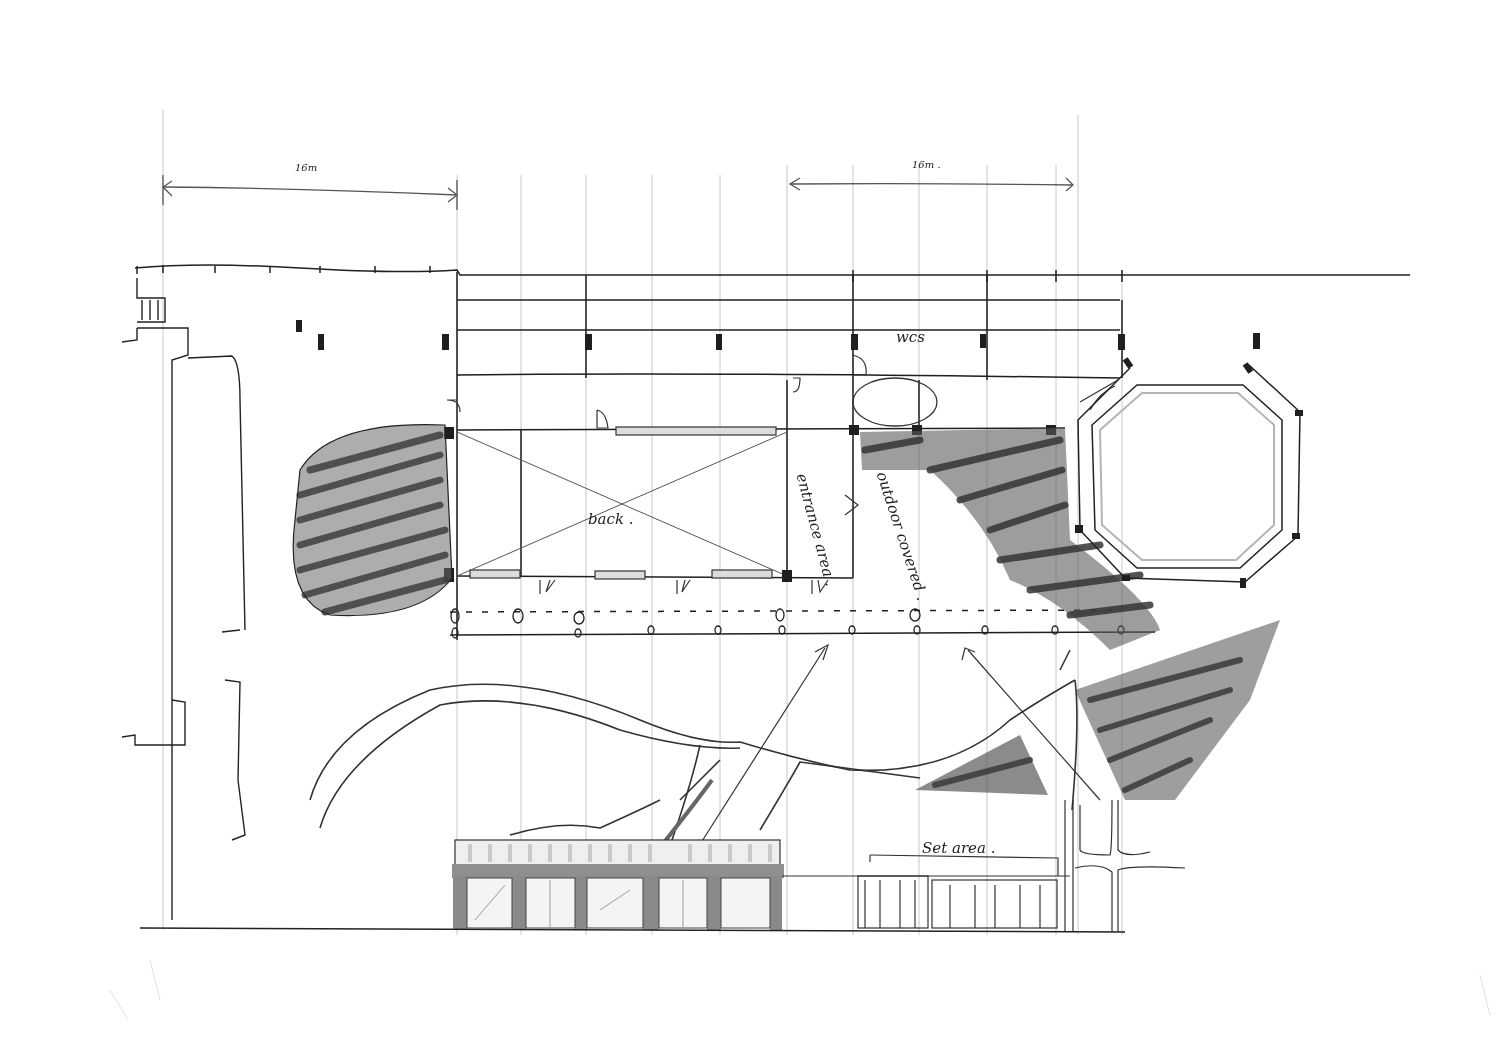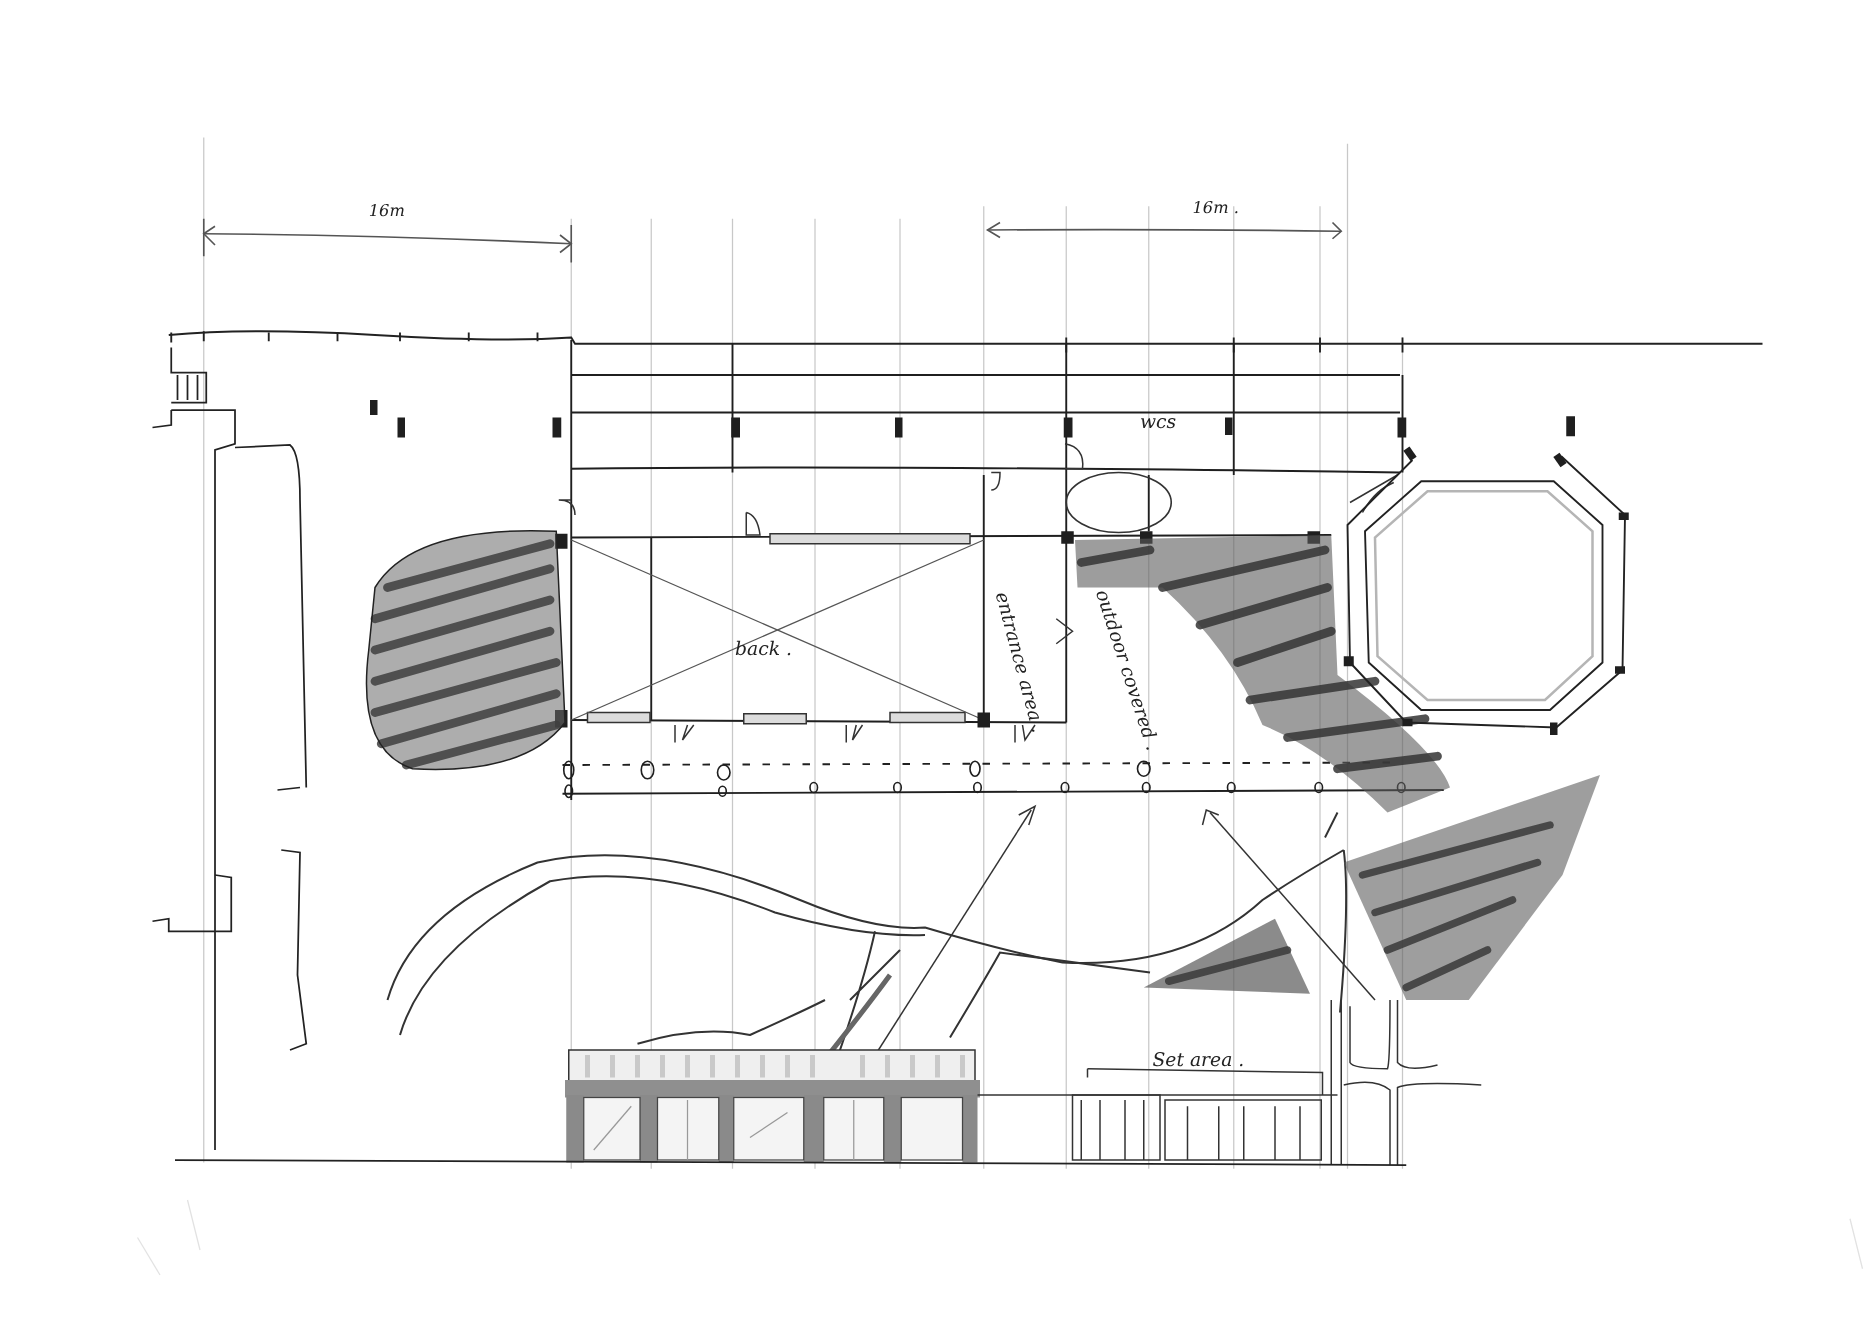--- a/index.html
+++ b/index.html
@@ -6,21 +6,21 @@
     body { width: 1500px; height: 1056px; position: relative; overflow: hidden; }
     #sheet { position: absolute; left: 0; top: 0; width: 1500px; height: 1056px; }
     .label {
       position: absolute;
       font-family: "DejaVu Serif", serif;
       font-style: italic;
       color: #222222;
       white-space: nowrap;
       line-height: 1;
     }
-    .dim { font-size: 13px; text-align: center; }
+    .dim { font-size: 10px; text-align: center; }
     .note { font-size: 15px; }
     .rot { transform-origin: left top; }
   </style>
 </head>
 <body>
 
 <svg id="sheet" viewBox="0 0 1500 1056" xmlns="http://www.w3.org/2000/svg">
 
   <g stroke="#e2e2e2" stroke-width="1" fill="none">
     <path d="M110 990 L128 1020"></path>
@@ -286,18 +286,18 @@
       <path d="M1065 800 V 932 M 1073 800 V 932"></path>
       <path d="M1080 805 V 850 Q 1082 855 1110 855 Q 1112 850 1112 800"></path>
       <path d="M1075 868 Q 1100 862 1112 872 V 932 M 1118 932 V 870 Q 1130 865 1185 868"></path>
       <path d="M1118 800 V 850 Q 1125 858 1150 852"></path>
     </g>
     <line x1="140" y1="928" x2="1125" y2="932" stroke="#222" stroke-width="1.4"></line>
   </g>
 </svg>
 
 <span class="label dim" style="left:295px; top:163px;">16m</span>
-<span class="label dim" style="left:954px; top:160px;font-style:italic;">16m .</span>
-<span class="label note" style="left:896px; top:330px;margin-left:16px;">wcs</span>
+<span class="label dim" style="left:912px; top:160px;font-style:italic;">16m .</span>
+<span class="label note" style="left:896px; top:330px;">wcs</span>
 <span class="label note" style="left:588px; top:512px;">back .</span>
 <span class="label note rot" style="left:808px; top:472px; transform: rotate(75deg);">entrance area .</span>
 <span class="label note rot" style="left:888px; top:470px; transform: rotate(72deg);">outdoor covered .</span>
 <span class="label note" style="left:922px; top:841px;">Set area .</span>
 
 </body></html>

